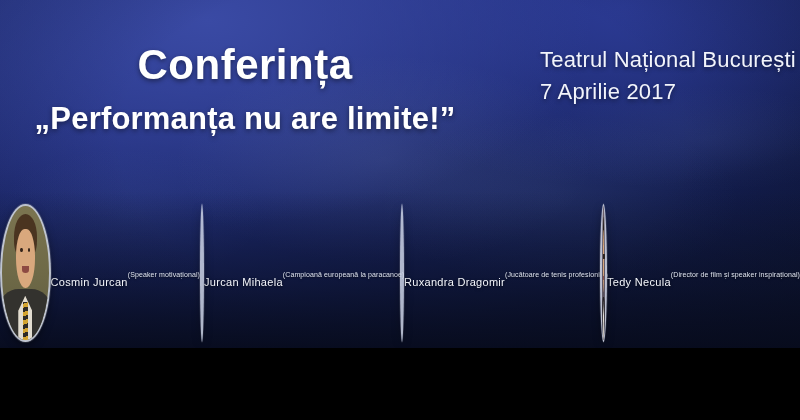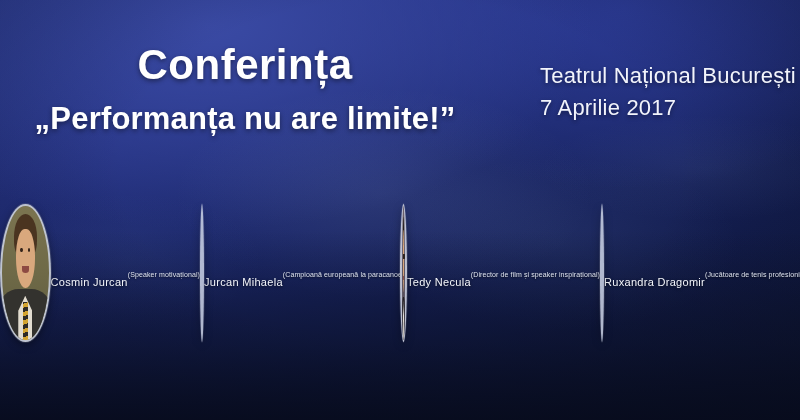--- a/index.html
+++ b/index.html
@@ -3,21 +3,21 @@
 <meta charset="utf-8">
 <style>
   html, body {
     margin: 0;
     padding: 0;
     background: #000;
   }
   #poster {
     position: relative;
     width: 800px;
-    height: 420px;
+    height: 348px;
     overflow: hidden;
     font-family: "Liberation Sans", sans-serif;
     background: #6d28d9;
   }
 
   
   .bg-base {
     position: absolute;
     inset: 0;
     background:
@@ -66,21 +66,21 @@
     letter-spacing: 0.2px;
     line-height: 1.05;
     margin-top: 16px;
     white-space: nowrap;
   }
 
   
   .venue {
     position: absolute;
     left: 540px;
-    top: 60px;
+    top: 44px;
     color: #f2f4fb;
     text-shadow: 0 2px 4px rgba(0,0,0,0.42);
     white-space: nowrap;
   }
   .venue div {
     font-size: 22px;
     line-height: 1.46;
     letter-spacing: 0.2px;
   }
 
@@ -218,45 +218,45 @@
             <div class="mouth"></div>
           <div class="kit"></div>
             <div class="kit2"></div>
         </div>
       </div>
       <div class="sp-name">Jurcan Mihaela</div>
       <div class="sp-role">(Campioană europeană la paracanoe)</div>
     </div>
 
     <div class="speaker">
+      <div class="portrait p4">
+        <div class="face">
+          <div class="hair"></div>
+            <div class="skin"></div>
+          <div class="eyeL"></div>
+            <div class="eyeR"></div>
+            <div class="mouth"></div>
+          <div class="top"></div>
+            <div class="dark"></div>
+        </div>
+      </div>
+      <div class="sp-name">Ruxandra Dragomir</div>
+      <div class="sp-role">(Jucătoare de tenis profesionist)</div>
+    </div>
+
+    <div class="speaker">
       <div class="portrait p3">
         <div class="face">
           <div class="hair"></div>
             <div class="skin"></div>
           <div class="eyeL"></div>
             <div class="eyeR"></div>
             <div class="mouth"></div>
           <div class="jack"></div>
             <div class="shirt"></div>
         </div>
       </div>
       <div class="sp-name">Tedy Necula</div>
       <div class="sp-role">(Director de film și speaker inspirațional)</div>
     </div>
 
-    <div class="speaker">
-      <div class="portrait p4">
-        <div class="face">
-          <div class="hair"></div>
-            <div class="skin"></div>
-          <div class="eyeL"></div>
-            <div class="eyeR"></div>
-            <div class="mouth"></div>
-          <div class="top"></div>
-            <div class="dark"></div>
-        </div>
-      </div>
-      <div class="sp-name">Ruxandra Dragomir</div>
-      <div class="sp-role">(Jucătoare de tenis profesionist)</div>
-    </div>
-
   </div>
 </div>
 
 </body></html>

